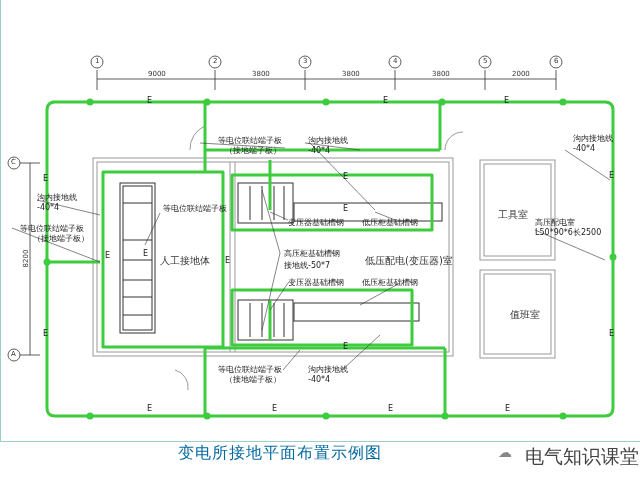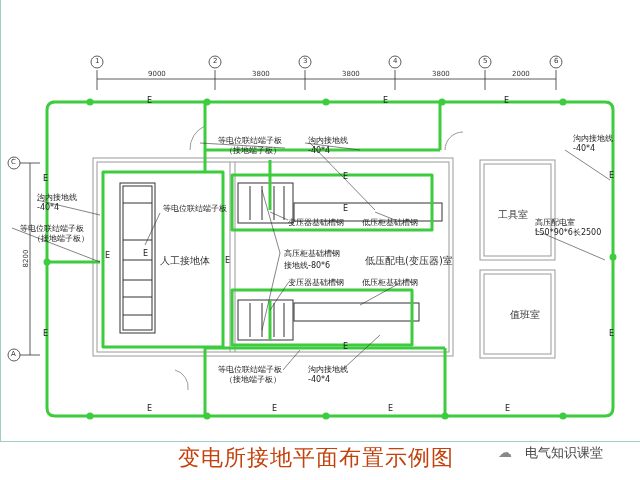--- a/index.html
+++ b/index.html
@@ -1,22 +1,22 @@
 <!DOCTYPE html>
 <html><head>
 <meta charset="utf-8">
 <style>
   html,body{margin:0;padding:0;background:#fff;}
   body{width:640px;height:480px;position:relative;overflow:hidden;font-family:"DejaVu Sans",sans-serif;}
   #stage{position:absolute;left:0;top:0;width:640px;height:480px;}
   .t{position:absolute;font-size:8px;color:#222;white-space:nowrap;line-height:1;}
   .room{font-size:10px;color:#333;}
   .ax{font-size:7px;color:#333;}
-  .title{position:absolute;left:178px;top:443px;font-size:22px;color:#c2410c;letter-spacing:1px;}
-  .brand{position:absolute;left:525px;top:444px;font-size:13px;color:#444;}
+  .title{position:absolute;left:178px;top:443px;font-size:16px;color:#0369a1;letter-spacing:1px;}
+  .brand{position:absolute;left:525px;top:444px;font-size:19px;color:#444;}
   .brand-icon{position:absolute;left:498px;top:444px;font-size:14px;color:#888;}
   .hr{position:absolute;left:0;top:441px;width:640px;height:1px;background:#9fcfc4;}
   .lborder{position:absolute;left:0;top:0;width:1px;height:441px;background:#9fcfc4;}
 </style>
 </head>
 <body>
 
 <div id="stage">
 <svg width="640" height="480" viewBox="0 0 640 480" xmlns="http://www.w3.org/2000/svg">
 
@@ -161,21 +161,21 @@
 <span class="t" style="left:20px;top:225px">等电位联结端子板</span>
 <span class="t" style="left:33px;top:235px">（接地端子板）</span>
 <span class="t" style="left:218px;top:137px">等电位联结端子板</span>
 <span class="t" style="left:225px;top:147px">（接地端子板）</span>
 <span class="t" style="left:308px;top:137px">沟内接地线</span>
 <span class="t" style="left:308px;top:147px">-40*4</span>
 <span class="t" style="left:163px;top:205px">等电位联结端子板</span>
 <span class="t" style="left:288px;top:219px">变压器基础槽钢</span>
 <span class="t" style="left:362px;top:219px">低压柜基础槽钢</span>
 <span class="t" style="left:284px;top:250px">高压柜基础槽钢</span>
-<span class="t" style="left:284px;top:262px">接地线-80*6</span>
+<span class="t" style="left:284px;top:262px">接地线-50*7</span>
 <span class="t" style="left:288px;top:279px">变压器基础槽钢</span>
 <span class="t" style="left:362px;top:279px">低压柜基础槽钢</span>
 <span class="t" style="left:218px;top:366px">等电位联结端子板</span>
 <span class="t" style="left:225px;top:376px">（接地端子板）</span>
 <span class="t" style="left:308px;top:366px">沟内接地线</span>
 <span class="t" style="left:308px;top:376px">-40*4</span>
 <span class="t" style="left:573px;top:135px">沟内接地线</span>
 <span class="t" style="left:573px;top:145px">-40*4</span>
 <span class="t" style="left:535px;top:219px">高压配电室</span>
 <span class="t" style="left:535px;top:229px">L50*90*6长2500</span>

